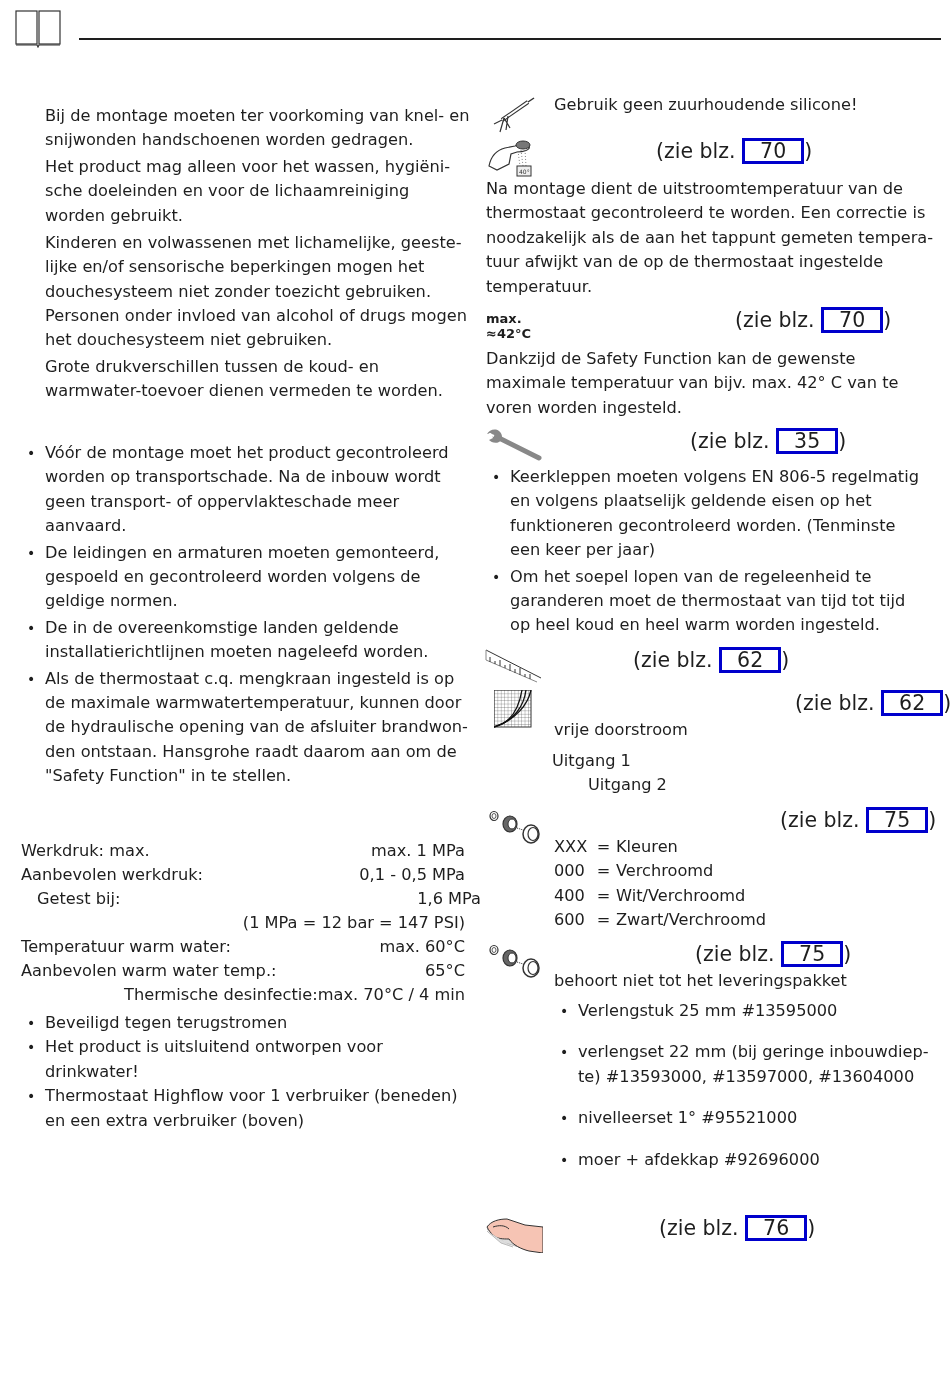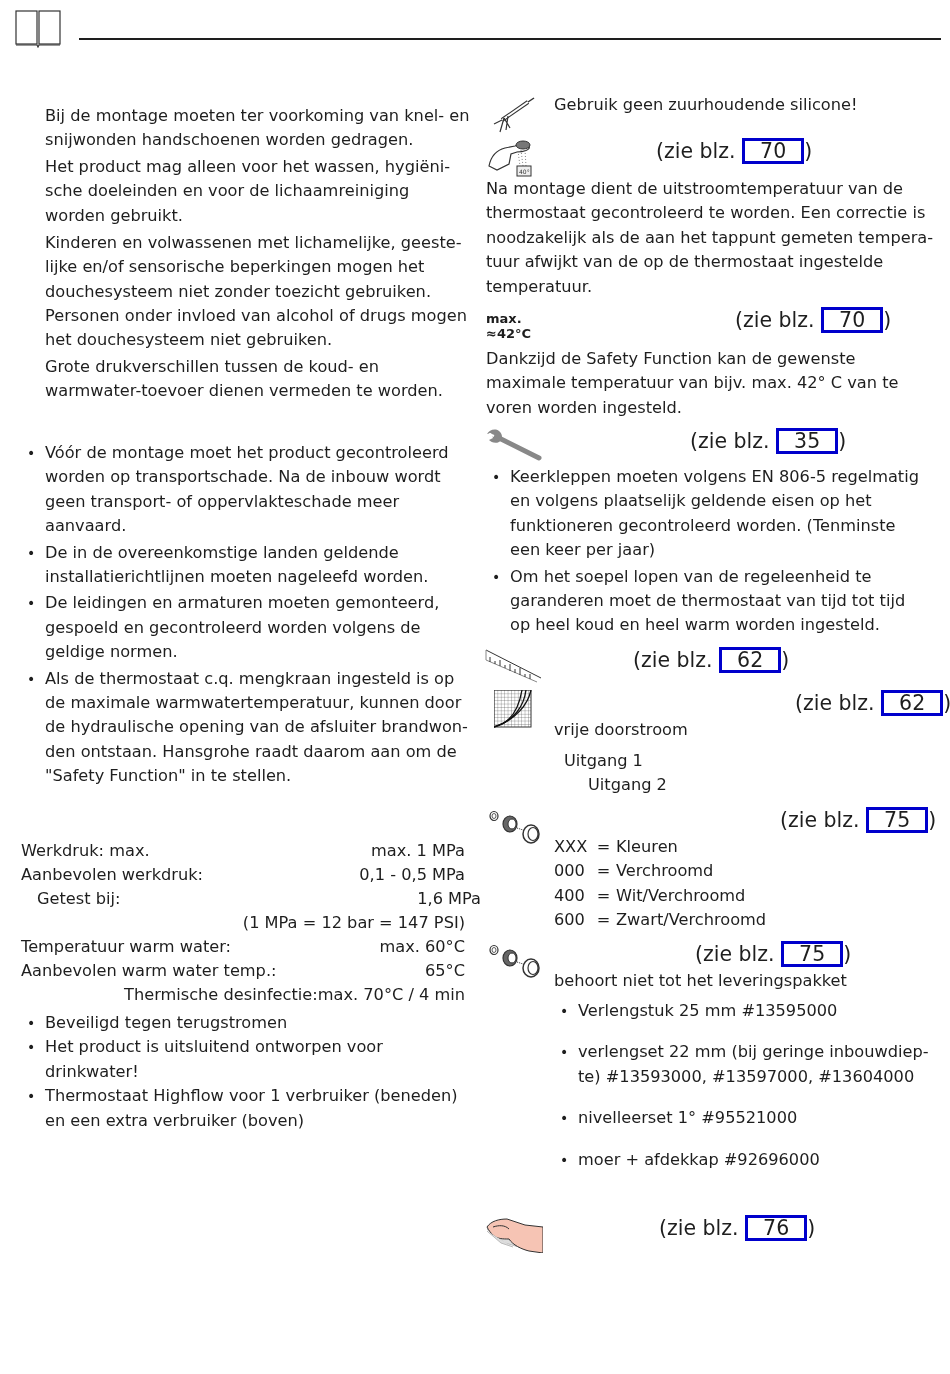--- a/index.html
+++ b/index.html
@@ -64,22 +64,22 @@
 <div id="header-rule" class="abs"></div>
 
 <div class="para" style="top:104px;">Bij de montage moeten ter voorkoming van knel- en snijwonden handschoenen worden gedragen.</div>
 <div class="para" style="top:155px;">Het product mag alleen voor het wassen, hygiëni-sche doeleinden en voor de lichaamreiniging worden gebruikt.</div>
 <div class="para" style="top:231px;">Kinderen en volwassenen met lichamelijke, geeste-lijke en/of sensorische beperkingen mogen het douchesysteem niet zonder toezicht gebruiken.</div>
 <div class="para" style="top:304px;">Personen onder invloed van alcohol of drugs mogen het douchesysteem niet gebruiken.</div>
 <div class="para" style="top:355px;">Grote drukverschillen tussen de koud- en warmwater-toevoer dienen vermeden te worden.</div>
 
 <ul class="bullets" style="top:441px;">
   <li style="margin-bottom:2px;">Vóór de montage moet het product gecontroleerd worden op transportschade. Na de inbouw wordt geen transport- of oppervlakteschade meer aanvaard.</li>
+  <li style="margin-bottom:2px;">De leidingen en armaturen moeten gemonteerd, gespoeld en gecontroleerd worden volgens de geldige normen.</li>
   <li style="margin-bottom:2px;">De in de overeenkomstige landen geldende installatierichtlijnen moeten nageleefd worden.</li>
-  <li style="margin-bottom:2px;">De leidingen en armaturen moeten gemonteerd, gespoeld en gecontroleerd worden volgens de geldige normen.</li>
   <li>Als de thermostaat c.q. mengkraan ingesteld is op de maximale warmwatertemperatuur, kunnen door de hydraulische opening van de afsluiter brandwon-den ontstaan. Hansgrohe raadt daarom aan om de "Safety Function" in te stellen.</li>
 </ul>
 
 <div class="spec-row" style="top:839px;">
   <span>Werkdruk: max.</span>
   <span>max. 1 MPa</span>
 </div>
 <div class="spec-row" style="top:863px;">
   <span>Aanbevolen werkdruk:</span>
   <span>0,1 - 0,5 MPa</span>
@@ -182,21 +182,21 @@
     <rect x="0" y="0" width="37" height="37" fill="url(#grid)" stroke="#333" stroke-width="1"></rect>
     <path d="M0 37 C18 33 25 18 28 0" stroke="#111" stroke-width="1.3" fill="none"></path>
     <path d="M0 37 C20 31 30 16 32 0" stroke="#111" stroke-width="1.3" fill="none"></path>
     <path d="M0 37 C22 30 34 14 37 0" stroke="#111" stroke-width="1.3" fill="none"></path>
   </svg>
 </div>
 <div class="ref" style="left:795px;top:690px;">
   <span>(zie blz. </span><span class="num">62</span><span>)</span>
 </div>
 <div class="abs" style="left:554px;top:718px;white-space:nowrap;">vrije doorstroom</div>
-<div class="abs" style="left:564px;top:749px;white-space:nowrap;">Uitgang 1</div>
+<div class="abs" style="left:552px;top:749px;white-space:nowrap;">Uitgang 1</div>
 <div class="abs" style="left:588px;top:773px;white-space:nowrap;">Uitgang 2</div>
 
 <div class="icon" style="left:485px;top:808px;">
   <svg width="58" height="36" viewBox="0 0 58 36">
     <ellipse cx="9" cy="8" rx="4" ry="4.5" fill="#fff" stroke="#333" stroke-width="1.2"></ellipse>
     <ellipse cx="9" cy="8" rx="2" ry="2.5" fill="#fff" stroke="#333" stroke-width="0.8"></ellipse>
     <ellipse cx="25" cy="16" rx="7" ry="8" fill="#666" stroke="#333" stroke-width="1.2"></ellipse>
     <ellipse cx="27" cy="16" rx="4" ry="5" fill="#fff" stroke="#333" stroke-width="1"></ellipse>
     <path d="M32 20 L38 22" stroke="#333" stroke-width="1" stroke-dasharray="1 1"></path>
     <ellipse cx="46" cy="26" rx="8" ry="9" fill="#fff" stroke="#333" stroke-width="1.5"></ellipse>

